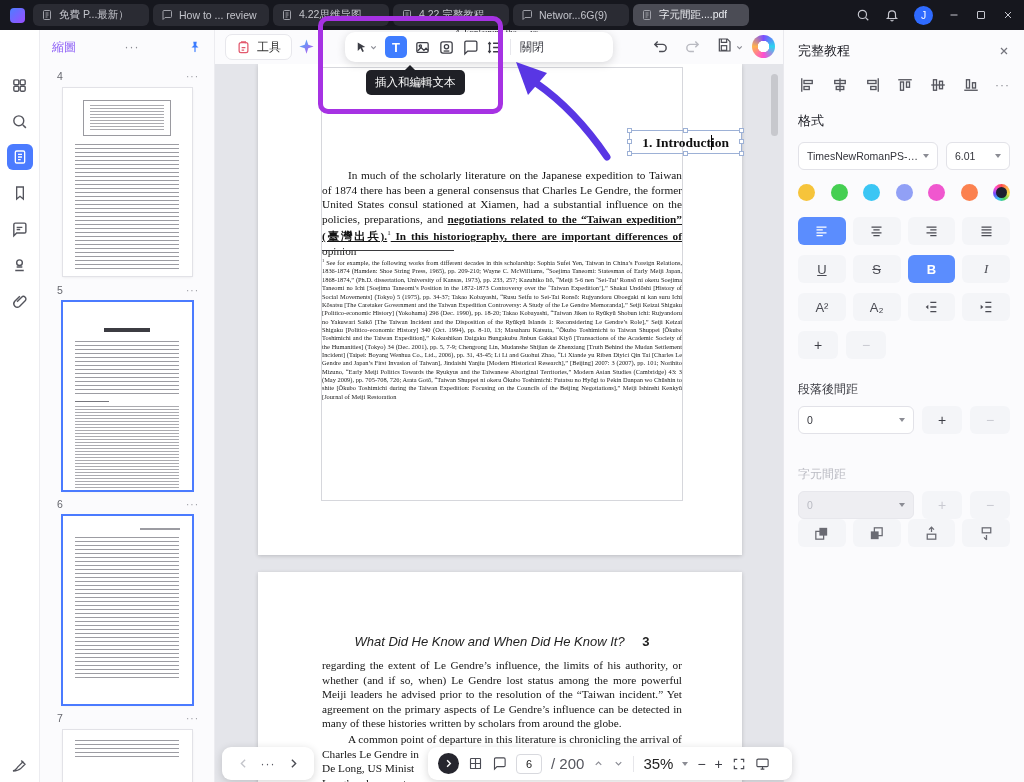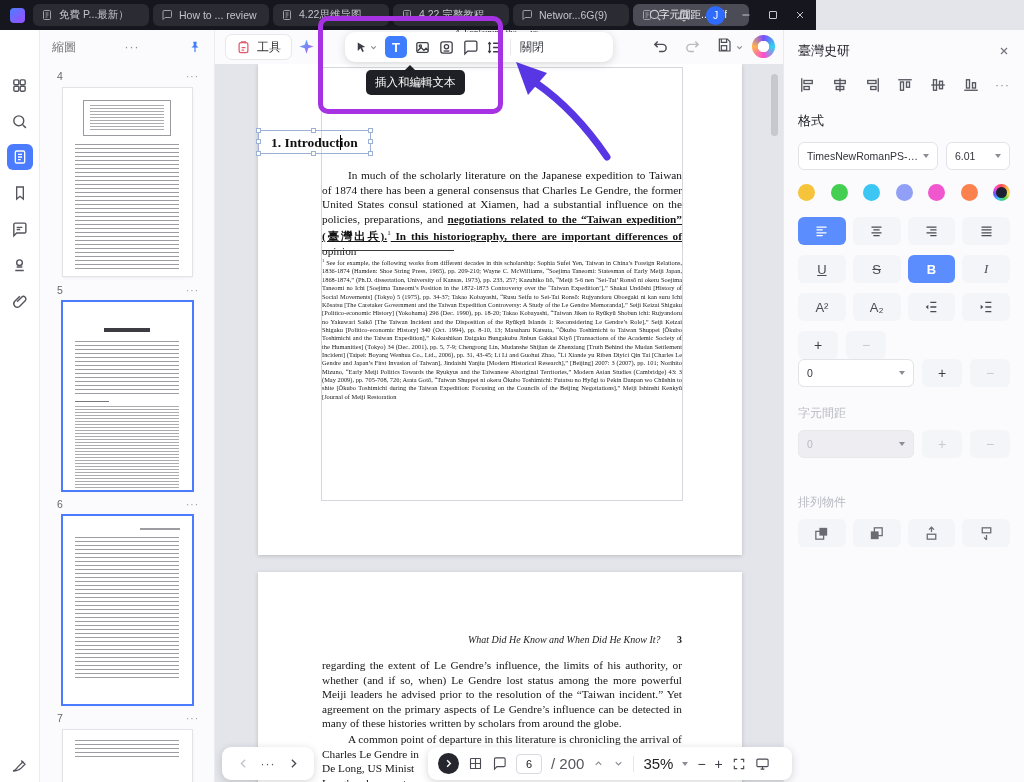--- a/index.html
+++ b/index.html
@@ -1,41 +1,41 @@
 <!DOCTYPE html>
 <html><head>
 <meta charset="utf-8">
 <style>
 *{margin:0;padding:0;box-sizing:border-box}
 html,body{width:1024px;height:782px}
 body{position:relative;font-family:"Liberation Sans","DejaVu Sans",sans-serif;background:#e4e5ea;overflow:hidden}
 svg{display:block}
 
 
-#titlebar{position:absolute;top:0;left:0;width:816px;height:30px;background:#16171e;display:flex;align-items:center;z-index:50}
+#titlebar{position:absolute;top:0;left:0;width:1024px;height:30px;background:#16171e;display:flex;align-items:center;z-index:50}
 #applogo{width:15px;height:15px;border-radius:4px;margin:0 8px 0 10px;background:linear-gradient(135deg,#4d7dff,#9b4dff)}
 .tabs{display:flex;gap:4px}
 .tab{width:116px;height:22px;border-radius:6px;background:#2a2b33;display:flex;align-items:center;gap:6px;padding:0 8px;cursor:pointer}
 .tab.active{background:#4b4c55}
 .tab .tlabel{font-size:10.5px;color:#c3c4cb;white-space:nowrap;overflow:hidden;text-overflow:ellipsis}
 .tab.active .tlabel{color:#eceef2}
 .ticon{color:#9fa0a8;flex:0 0 auto}
 #tb-right{position:absolute;right:10px;top:0;height:30px;display:flex;align-items:center;gap:15px;color:#c6c7cf}
 #avatar{width:19px;height:19px;border-radius:50%;background:#2f6bff;color:#fff;font-size:10.5px;display:flex;align-items:center;justify-content:center}
 
 
 #leftrail{position:absolute;left:0;top:30px;width:40px;height:752px;background:#fff;border-right:1px solid #ececf0;z-index:20;display:flex;flex-direction:column;align-items:center;padding-top:42px;gap:10px}
 .rail-btn{width:26px;height:26px;border-radius:6px;display:flex;align-items:center;justify-content:center;color:#54555d;cursor:pointer}
 .rail-btn.sel{background:#4b7bff;color:#fff}
 #pen-corner{position:absolute;left:10px;bottom:8px;color:#54555d;z-index:25}
 
 
 #thumbpanel{position:absolute;left:40px;top:30px;width:175px;height:752px;background:#fbfbfd;border-right:1px solid #ececf0;z-index:20;overflow:hidden}
 .tp-header{height:34px;display:flex;align-items:center;padding:0 12px}
-.tp-title{font-size:12px;color:#737373}
+.tp-title{font-size:12px;color:#8b5cf6}
 .tp-ell{flex:1;text-align:center;color:#8a8b92;font-size:12px;letter-spacing:1px;cursor:pointer}
 .tp-pin{color:#3a7bff;cursor:pointer}
 .tlabel-row{display:flex;justify-content:space-between;align-items:center;padding:0 15px 0 17px;height:14px;margin:5px 0 2px}
 .tl-num{font-size:10.5px;color:#66676e}
 .tl-ell{font-size:10px;color:#9a9ba2;letter-spacing:1px;cursor:pointer}
 .thumb{width:129px;margin:5px auto 7px;height:188px;background:#fff;box-shadow:0 0 0 1px #e2e2e7,0 1px 3px rgba(0,0,0,.10);position:relative;overflow:hidden;cursor:pointer}
 .thumb.sel{box-shadow:0 0 0 2px #4b7bff,0 1px 3px rgba(0,0,0,.10)}
 .m-lines{margin:0 auto;width:104px;background:repeating-linear-gradient(#9c9ca2 0 1px,transparent 1px 4px)}
 .m-lines.fine{background:repeating-linear-gradient(#ababb0 0 1px,transparent 1px 3px)}
 .m-box{margin:12px auto 8px;width:88px;height:36px;border:1px solid #9a9aa0;padding:4px 6px}
@@ -58,36 +58,36 @@
 .strip-ic{position:absolute;top:38px;z-index:12;color:#4a4b53;cursor:pointer}
 .strip-ic.dim{color:#b9bac1}
 #ai-circle{position:absolute;left:752px;top:35px;width:23px;height:23px;border-radius:50%;z-index:12;cursor:pointer;background:radial-gradient(circle,#fff 0 5.5px,transparent 6px),conic-gradient(#7b4dff,#2bd4f0,#ff4dd2,#ffb14d,#7b4dff)}
 
 
 #viewport{position:absolute;left:215px;top:64px;width:568px;height:718px;background:#e4e5ea;overflow:hidden;z-index:1}
 .page{position:absolute;left:43px;width:484px;background:#fff;box-shadow:0 1px 4px rgba(0,0,0,.18)}
 #page1{top:0;height:491px}
 #page2{top:508px;height:280px}
 #p1-frame{position:absolute;left:63px;top:3px;width:362px;height:434px;border:1px solid #d6d7dc}
-#p1-titlewrap{position:absolute;top:66px;left:0;right:0;text-align:left}
+#p1-titlewrap{position:absolute;top:66px;left:0;right:0;text-align:right}
 #selbox{position:relative;display:inline-block;border:1px solid #9db1d6;padding:2px 12px}
 #p1-title{font-family:"Liberation Serif",serif;font-weight:bold;font-size:13.5px;color:#111}
 .hd{position:absolute;width:5px;height:5px;background:#fff;border:1px solid #9db1d6}
 .hd.tl{left:-3px;top:-3px}.hd.tm{left:50%;margin-left:-3px;top:-3px}.hd.tr{right:-3px;top:-3px}
 .hd.ml{left:-3px;top:50%;margin-top:-3px}.hd.mr{right:-3px;top:50%;margin-top:-3px}
 .hd.bl{left:-3px;bottom:-3px}.hd.bm{left:50%;margin-left:-3px;bottom:-3px}.hd.br{right:-3px;bottom:-3px}
 #caret-line{position:absolute;left:73%;top:4px;width:1px;height:15px;background:#000}
 .body-text{position:absolute;left:64px;width:360px;font-family:"Liberation Serif",serif;font-size:11.3px;line-height:14.6px;color:#141414;text-align:justify}
 #p1-para{top:104px;text-indent:26px}
 .marked{font-weight:bold;text-decoration:underline}
 .ref{font-size:7px;vertical-align:super}
 #p1-footrule{position:absolute;left:64px;top:186px;width:132px;height:1px;background:#3a3a3e}
 #p1-footnote{position:absolute;left:64px;top:193px;width:360px;font-family:"Liberation Serif",serif;font-size:6.4px;line-height:8.35px;color:#1b1b1b;text-align:justify}
 .fn-sup{font-size:4.5px;vertical-align:super}
-#p2-header{position:absolute;top:62px;left:64px;width:360px;text-align:right;font-family:Liberation Serif, serif;font-size:10px;color:#222}
+#p2-header{position:absolute;top:62px;left:64px;width:360px;text-align:center;font-family:Liberation Sans, sans-serif;font-size:13px;color:#222}
 #p2-header .rh{font-style:italic}
 #p2-header .pn{font-weight:bold;margin-left:14px}
 #p2-para1{top:86px}
 #p2-para2{top:160px;text-align:left}
 #p2-para2 .l1{text-indent:26px}
 #vscroll{position:absolute;left:771px;top:74px;width:7px;height:62px;background:#c7c8cd;border-radius:4px;z-index:15;cursor:pointer}
 
 
 .floatbar{position:absolute;top:747px;height:33px;background:#fff;border-radius:9px;box-shadow:0 2px 8px rgba(0,0,0,.16);display:flex;align-items:center;z-index:40}
 #navbar-mini{left:222px;width:92px;justify-content:center;gap:11px}
@@ -127,21 +127,21 @@
 .pbtn{width:49px;height:28px;border-radius:6px;background:#f4f5f8;display:flex;align-items:center;justify-content:center;color:#4a4b53;cursor:pointer;font-size:13px}
 .pbtn.on{background:#5b8dfe;color:#fff}
 .pbtn .u{text-decoration:underline}
 .pbtn .s{text-decoration:line-through}
 .pbtn .b{font-weight:bold}
 .pbtn .i{font-style:italic;font-family:"Liberation Serif",serif}
 .spin-row{display:flex;gap:8px;margin-bottom:0}
 .spin-row .dd{flex:1;min-width:0}
 .sbtn{width:40px;height:28px;border-radius:6px;background:#f4f5f8;display:flex;align-items:center;justify-content:center;font-size:14px;color:#3c3d45;cursor:pointer}
 .sbtn.dis{color:#c9cad1}
-.gap34{margin-top:34px}.gap22{margin-top:22px}.gap18{margin-top:18px}.gap36{margin-top:36px}
+.gap34{margin-top:34px}.gap22{margin-top:22px}.gap18{margin-top:32px}.gap36{margin-top:36px}
 #arrange-row .pbtn{color:#6a6b73}
 
 
 #purple-rect{position:absolute;left:318px;top:16px;width:185px;height:98px;border:5px solid #a632e3;border-radius:10px;z-index:68;pointer-events:none}
 #arrow-svg{position:absolute;left:0;top:0;width:1024px;height:782px;z-index:68;pointer-events:none}
 #tooltip{position:absolute;left:366px;top:70px;background:#1f2026;color:#fff;font-size:11.5px;padding:5px 9px;border-radius:5px;z-index:70;white-space:nowrap}
 #tooltip::before{content:"";position:absolute;top:-11px;left:38px;border:6px solid transparent;border-bottom-color:#1f2026}
 </style>
 </head>
 <body>
@@ -490,21 +490,21 @@
   <span class="bb-ic">
     <svg width="15" height="15" viewBox="0 0 24 24" fill="none" stroke="currentColor" stroke-width="1.8">
         <rect x="3" y="5" width="18" height="12" rx="2"></rect>
         <path d="M9 21h6M12 17v4"></path>
       </svg>
   </span>
 </div>
 
 <div id="rightpanel">
   <div class="rp-head">
-    <span class="rp-title">臺灣史研</span>
+    <span class="rp-title">完整教程</span>
     <svg width="12" height="12" viewBox="0 0 24 24" fill="none" stroke="#74757d" stroke-width="2.4">
         <path d="M6 6l12 12M18 6L6 18"></path>
       </svg>
   </div>
 
   <div id="align-icons">
     <span class="aic">
         <svg width="18" height="18" viewBox="0 0 24 24" fill="none" stroke="currentColor" stroke-width="1.8">
           <path d="M5 3v18"></path>
           <rect x="8" y="6" width="11" height="4"></rect>
@@ -629,40 +629,40 @@
           <path d="M4 8.5l4 3.5-4 3.5z" fill="currentColor" stroke="none"></path>
         </svg>
       </span>
   </div>
 
   <div class="spin-row">
     <span class="sbtn">+</span>
     <span class="sbtn dis">−</span>
   </div>
 
+  <div class="rp-label gap22">段落後間距</div>
   <div class="spin-row">
     <div class="dd">
       <span class="dv">0</span>
       <span class="caret"></span>
     </div>
     <span class="sbtn">+</span>
     <span class="sbtn dis">−</span>
   </div>
 
   <div class="rp-label dim gap18">字元間距</div>
   <div class="spin-row">
     <div class="dd dis">
       <span class="dv">0</span>
       <span class="caret"></span>
     </div>
     <span class="sbtn dis">+</span>
     <span class="sbtn dis">−</span>
   </div>
 
-  <div class="rp-label dim gap36">排列物件</div>
   <div class="prow" id="arrange-row">
     <span class="pbtn">
         <svg width="17" height="17" viewBox="0 0 24 24" fill="none" stroke="currentColor" stroke-width="1.8">
           <rect x="9" y="4" width="11" height="11" fill="currentColor" stroke="none"></rect>
           <rect x="4" y="9" width="11" height="11"></rect>
         </svg>
       </span>
     <span class="pbtn">
         <svg width="17" height="17" viewBox="0 0 24 24" fill="none" stroke="currentColor" stroke-width="1.8">
           <rect x="9" y="4" width="11" height="11"></rect>

